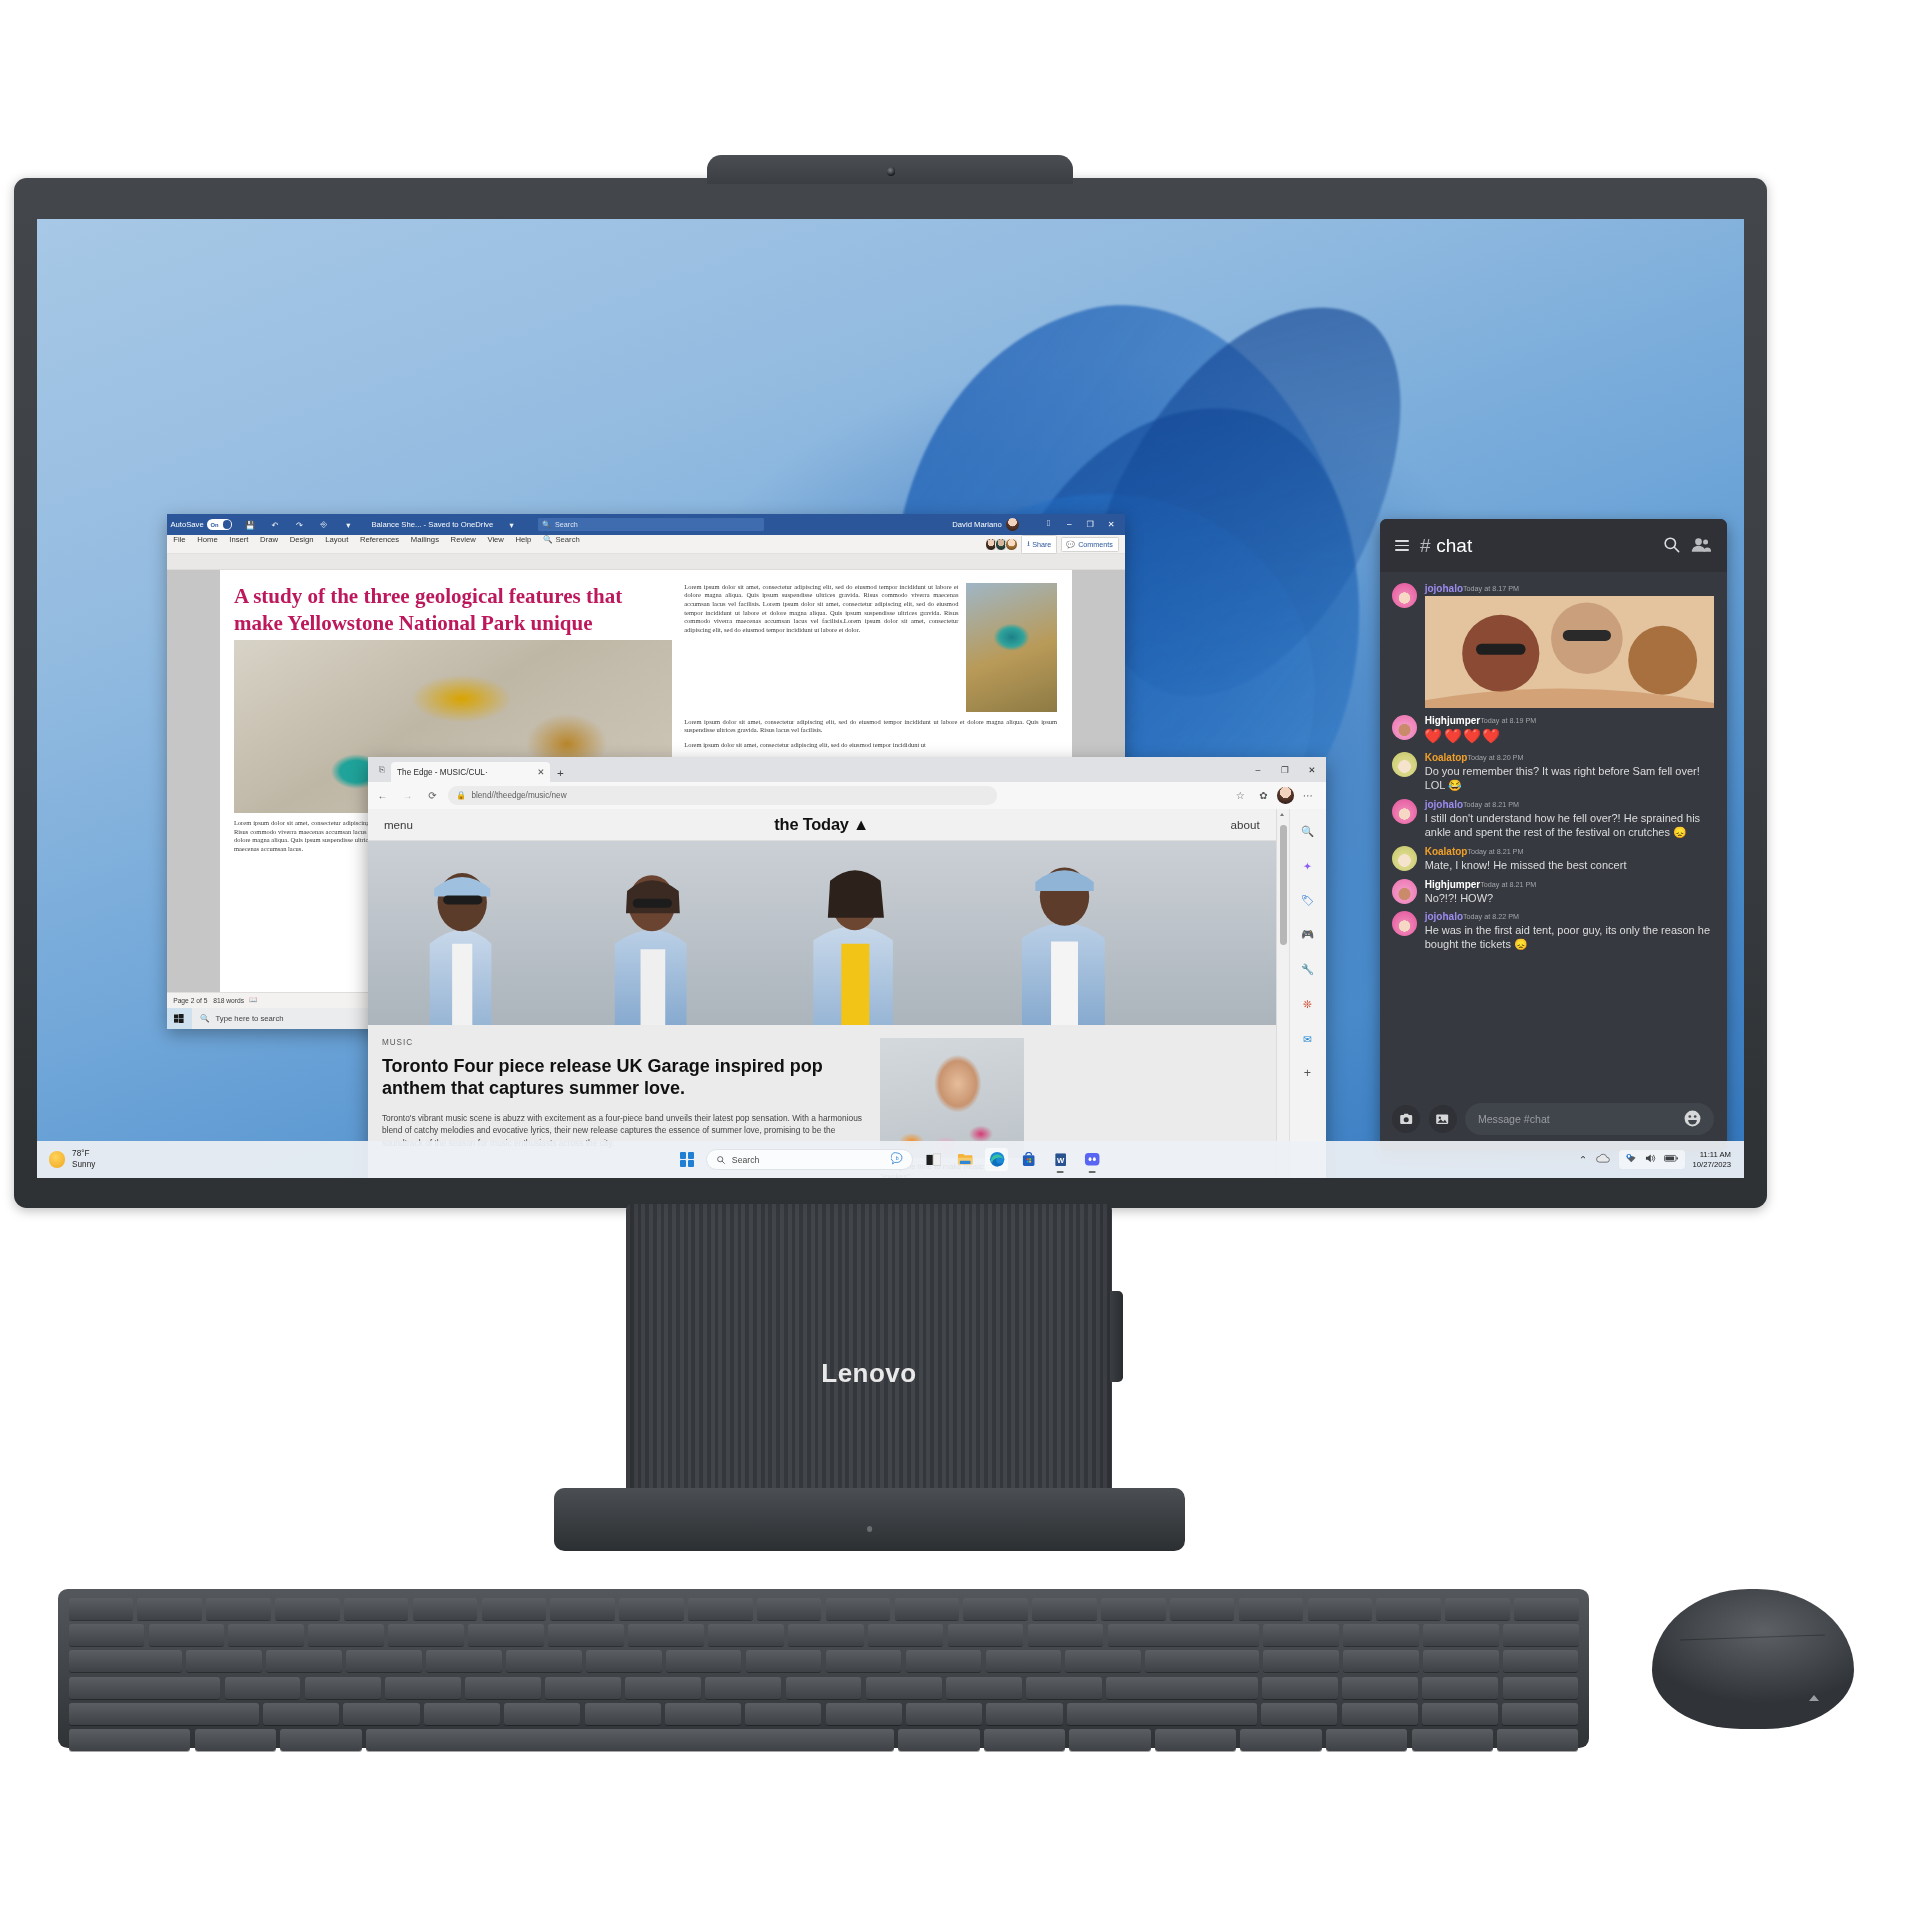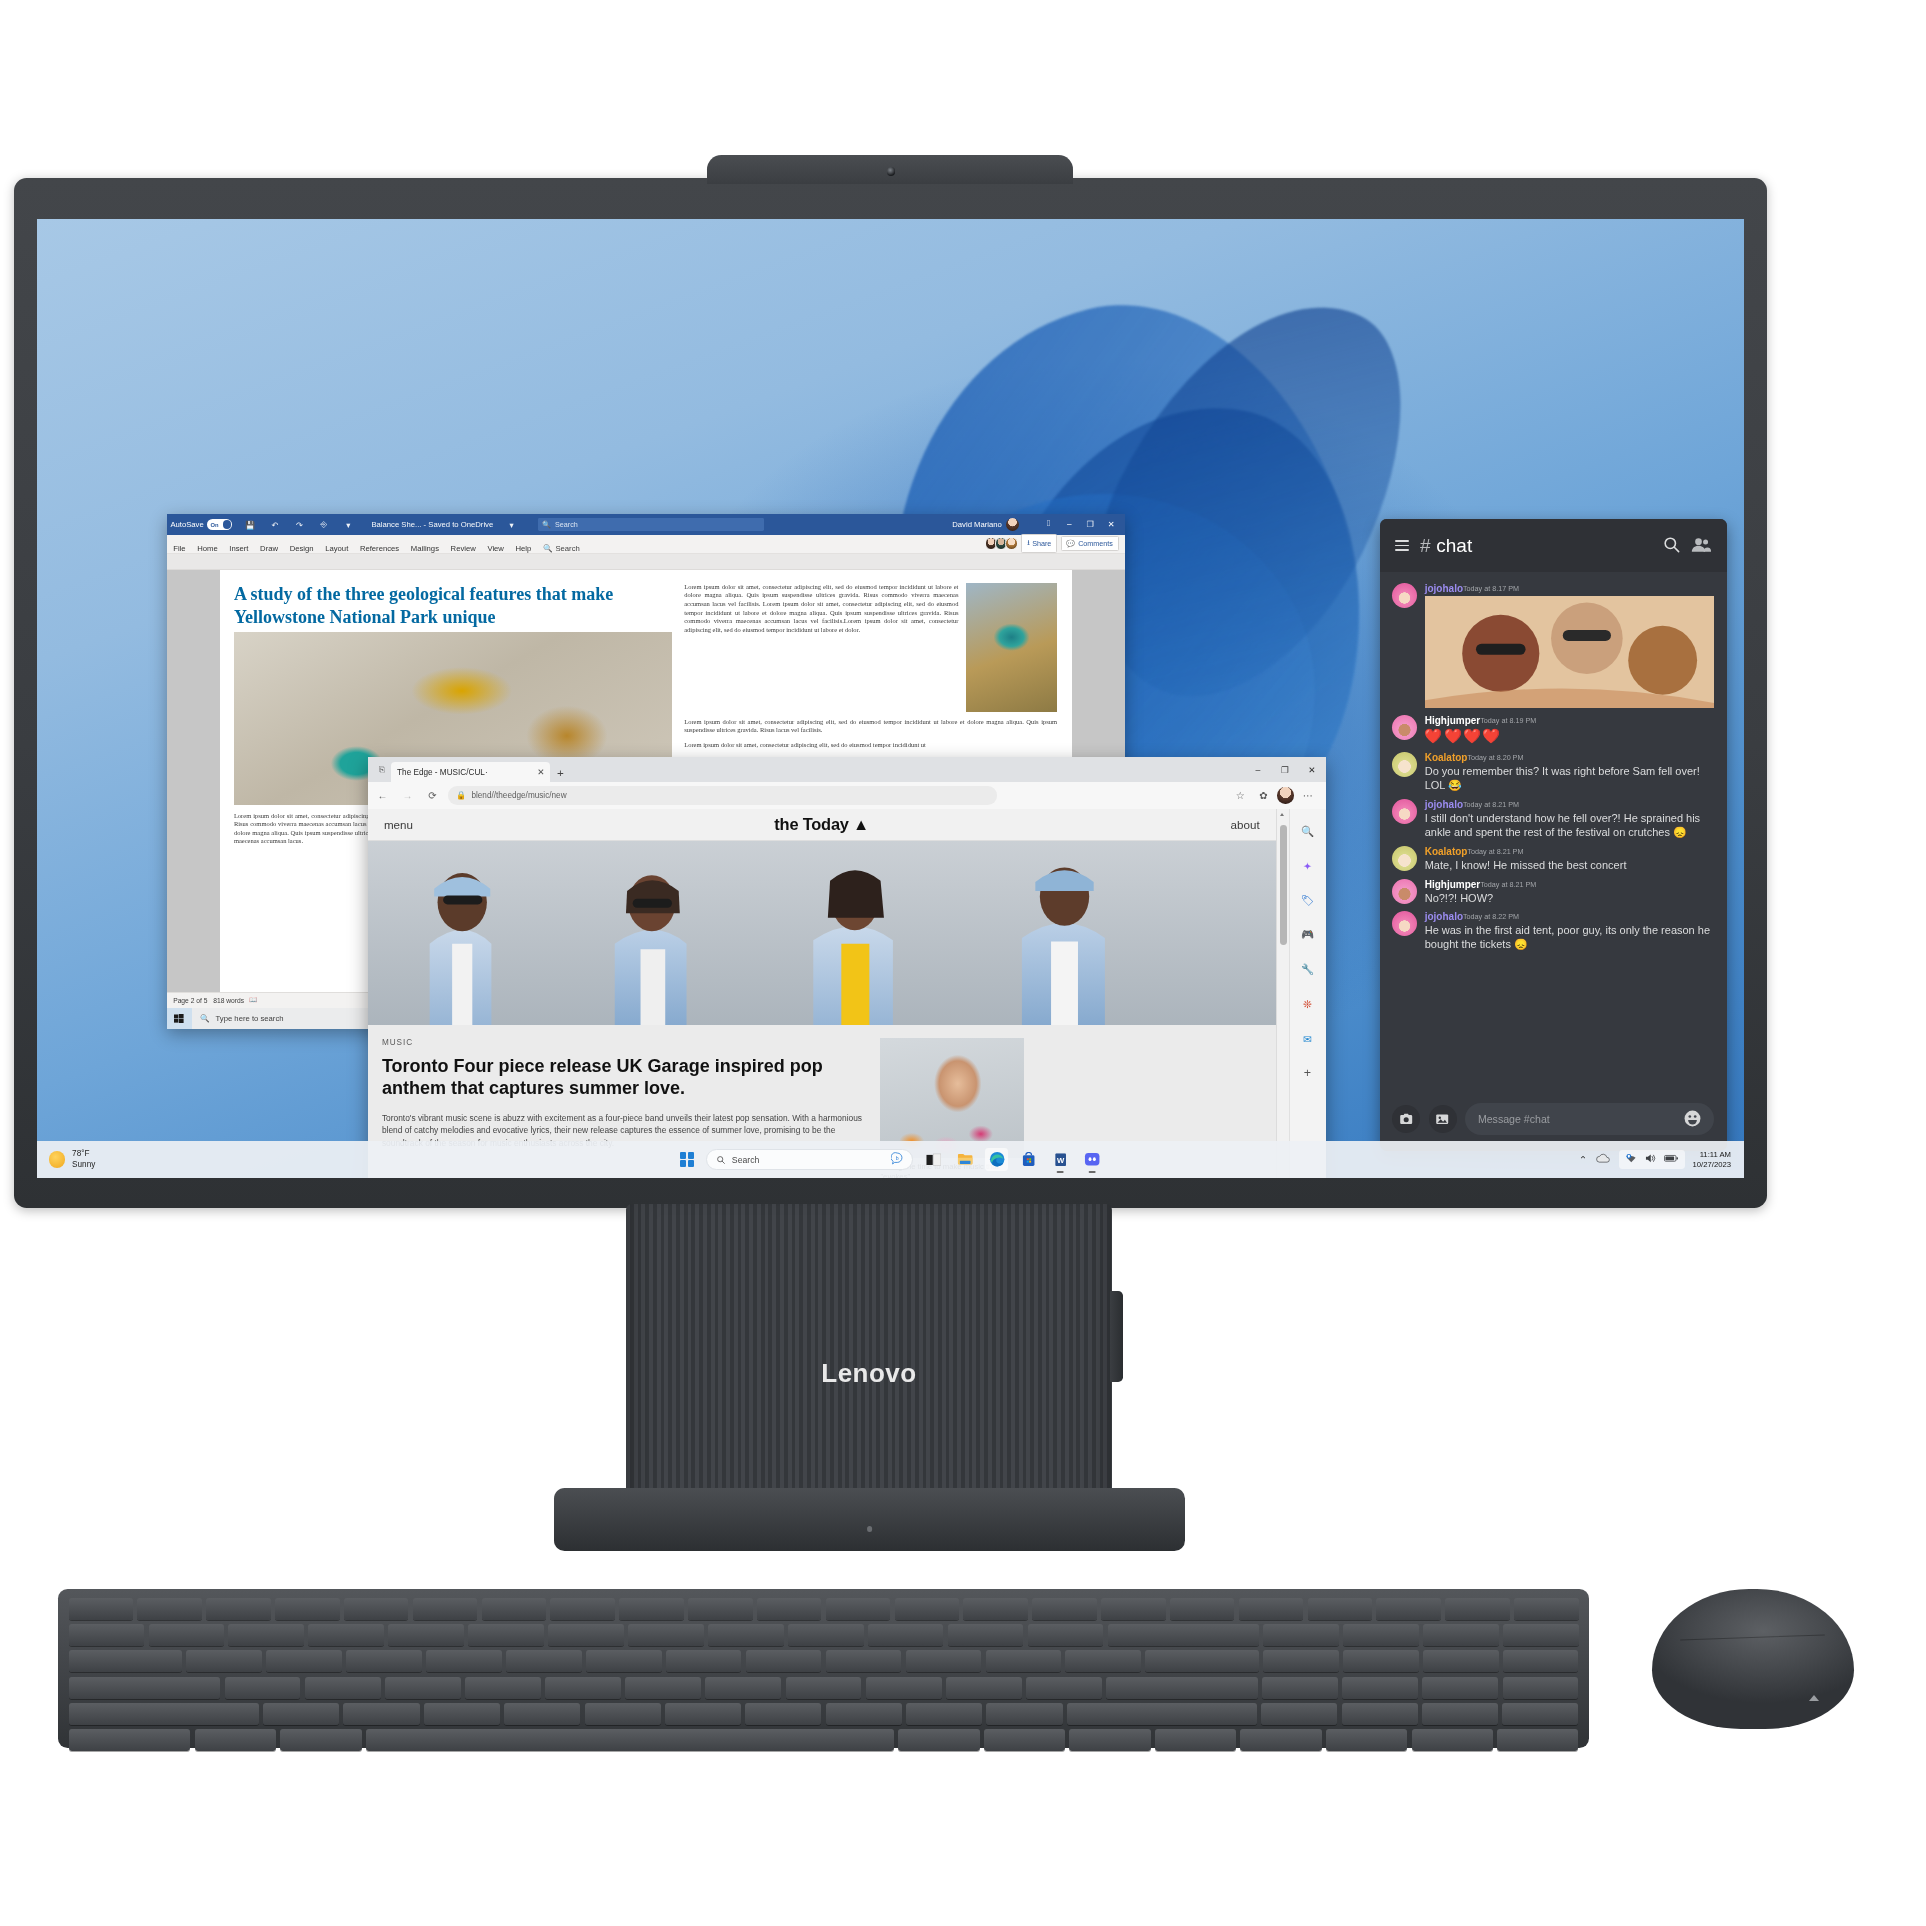--- a/index.html
+++ b/index.html
@@ -57,38 +57,38 @@
   .w-ticon { width:12.5px; text-align:center; opacity:.93; font-size:8.2px; }
   .w-docname { flex:0 0 auto; font-size:7.7px; opacity:.97; margin-left:4.8px;}
   .w-search { width:226px; height:13.5px; background:#3f6cae; border-radius:1.4px;
      display:flex; align-items:center; padding:0 4.3px; gap:3.4px; font-size:7.2px; color:#dbe5f2; margin-left:8.7px;}
   .w-spacer { flex:1 1 auto; }
   .w-user { display:flex; align-items:center; gap:3.9px; font-size:7.7px; }
   .avatar { border-radius:50%; background:#c98b78; display:inline-block; }
   .w-wbtns { display:flex; align-items:center; gap:1.9px; margin-left:7.7px; }
   .w-wbtn { width:19px; height:16.4px; display:flex; align-items:center; justify-content:center;
      font-size:8.2px; color:#fff; }
-  .w-ribbon { height:19px; background:#f3f2f1; display:flex; align-items:flex-end;
+  .w-ribbon { height:19px; background:#f3f2f1; display:flex; align-items:flex-start;
      padding-left:6.7px; gap:11.6px; font-size:7.7px; color:#333; border-bottom:0.5px solid #e3e1df;}
   .w-ribbon .rt { cursor:default; }
   .w-ribbon .rsearch { display:flex; align-items:center; gap:2.9px; color:#444; }
   .w-rib-right { margin-left:auto; display:flex; align-items:center; gap:3.9px; padding-right:5.8px;}
   .w-pill { border:0.5px solid #d5d3d1; background:#fff; border-radius:1.4px; font-size:7.2px;
      padding:1.9px 4.8px; display:flex; align-items:center; gap:2.4px; color:#2b579a; }
   .w-rowavs { display:flex; }
   .w-rowavs span { width:12.5px; height:12.5px; border-radius:50%; margin-left:-2.4px; border:1px solid #f3f2f1;}
   .w-toolstrip { height:16.4px; background:#e9e8e7; border-bottom:0.5px solid #dddbd9;}
   .w-docarea { position:relative; height:calc(100% - 21px - 19px - 16.4px - 16.4px - 21px);
      background:#c6c6c6; overflow:hidden; }
   .w-page { position:absolute; left:53px; top:0; width:852px; height:100%; background:#fff;
      display:flex; padding:12.5px 14.4px 0 14.4px; gap:12.5px;}
   .col-left { width:54%; }
   .col-right { width:46%; position:relative;}
-  .doc-h1 { font-family:"Liberation Serif", serif; font-weight:700; font-size:18px;
-     line-height:1.28; color:#0369a1; margin-bottom:3px;}
+  .doc-h1 { font-family:"Liberation Serif", serif; font-weight:700; font-size:21px;
+     line-height:1.28; color:#be185d; margin-bottom:3px;}
   .doc-img { width:100%; background:#b7a36a; }
   .doc-p { font-family:"Liberation Serif", serif; font-size:6.5px; line-height:1.32;
      color:#3a3a3a; text-align:justify; }
   .w-statusbar { height:16.4px; background:#f3f2f1; display:flex; align-items:center;
      padding-left:6.7px; font-size:6.7px; color:#3a3a3a; gap:5.8px; border-top:0.5px solid #e0dedc;}
   .w-winsearch { height:21px; background:#ebeced; display:flex; align-items:center; }
   .w-start { width:25px; height:21px; background:#cfe0ef; display:flex; align-items:center; justify-content:center;}
   .w-typesearch { display:flex; align-items:center; gap:5.8px; padding-left:8.7px; font-size:7.7px; color:#3f3f3f;}
 
   

